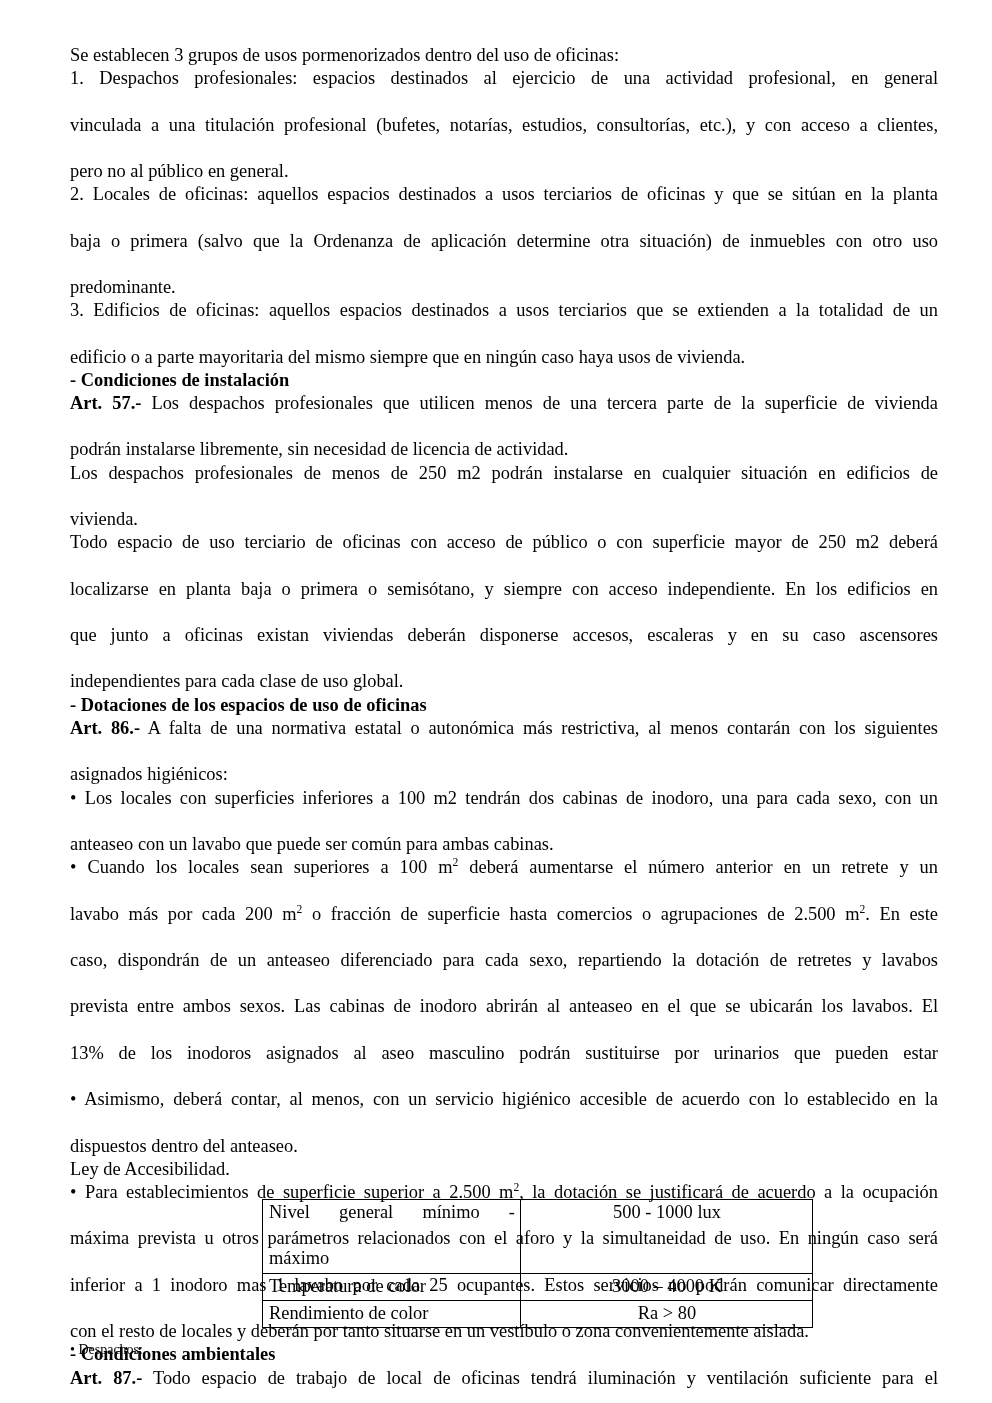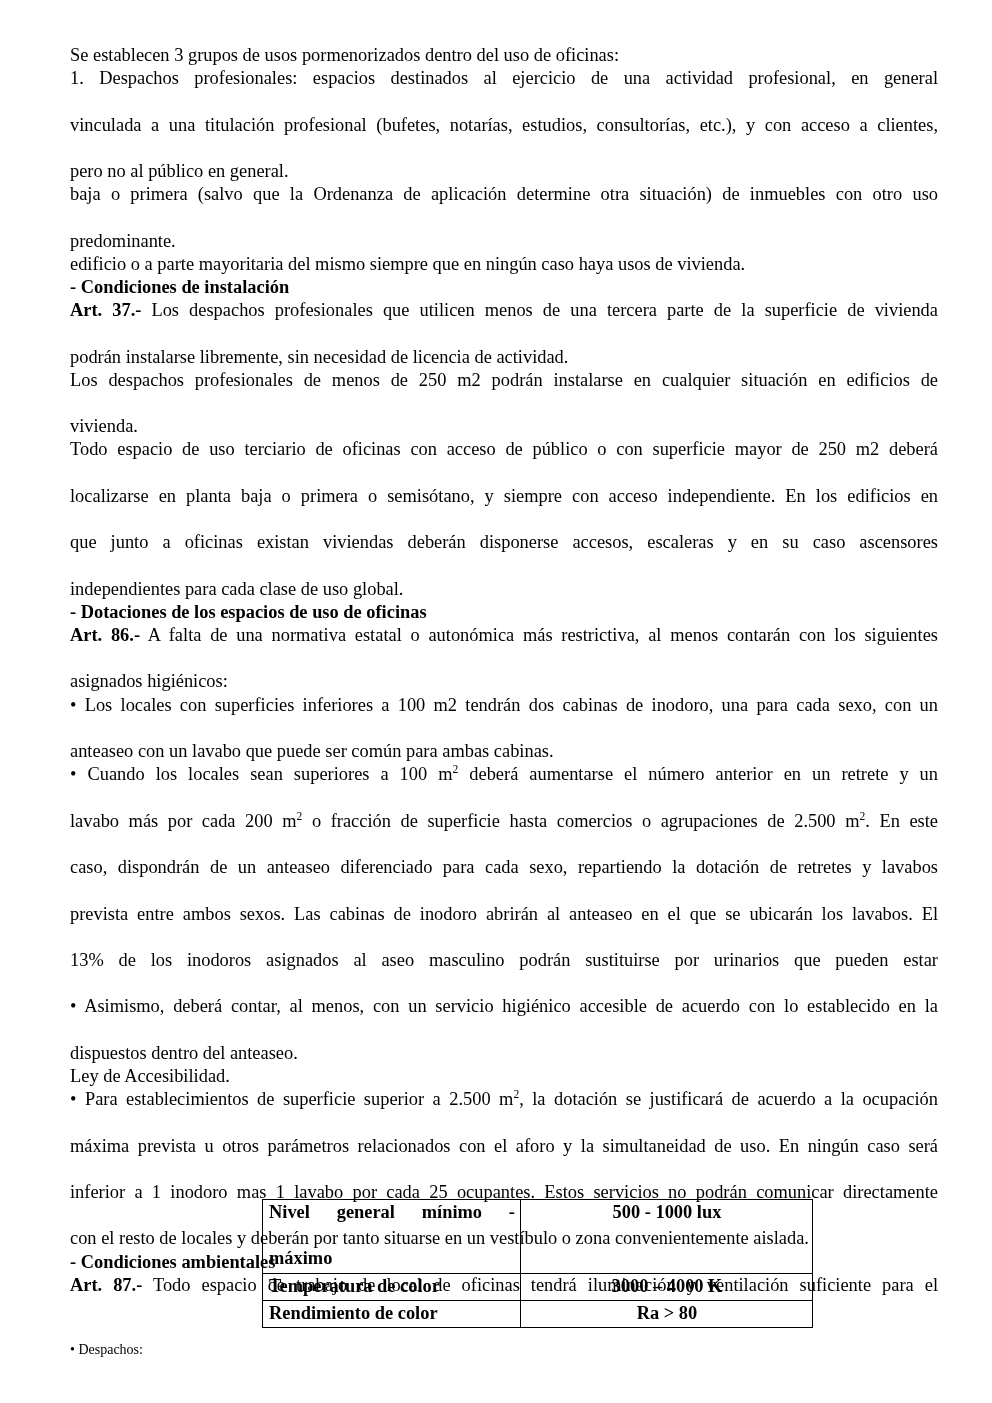--- a/index.html
+++ b/index.html
@@ -57,21 +57,20 @@
     border-collapse: collapse;
     font-size: 18.4px;
     line-height: 23.2px;
     table-layout: fixed;
   }
   table.lux-table td {
     border: 1.4px solid #000000;
     padding: 1px 5px 2px 6px;
     vertical-align: top;
     font-family: "Liberation Serif", "DejaVu Serif", serif;
-    font-weight: bold;
   }
   table.lux-table td.c1 {
     width: 246px;
     text-align: justify;
     text-justify: inter-word;
   }
   table.lux-table td.c2 {
     width: 280px;
     text-align: center;
   }
@@ -114,28 +113,30 @@
   <div class="content">
 
     <p class="line">
       <span>Se establecen 3 grupos de usos pormenorizados dentro del uso de oficinas:</span>
     </p>
 
     <p class="line spread"><span>1. Despachos profesionales: espacios destinados al ejercicio de una actividad profesional, en general</span></p>
     <p class="line spread"><span>vinculada a una titulación profesional (bufetes, notarías, estudios, consultorías, etc.), y con acceso a clientes,</span></p>
     <p class="line"><span>pero no al público en general.</span></p>
 
+    <p class="line spread"><span>2. Locales de oficinas: aquellos espacios destinados a usos terciarios de oficinas y que se sitúan en la planta</span></p>
     <p class="line spread"><span>baja o primera (salvo que la Ordenanza de aplicación determine otra situación) de inmuebles con otro uso</span></p>
     <p class="line"><span>predominante.</span></p>
 
+    <p class="line spread"><span>3. Edificios de oficinas: aquellos espacios destinados a usos terciarios que se extienden a la totalidad de un</span></p>
     <p class="line"><span>edificio o a parte mayoritaria del mismo siempre que en ningún caso haya usos de vivienda.</span></p>
 
     <p class="line b"><span>- Condiciones de instalación</span></p>
 
-    <p class="line spread"><span class="b">Art. 37.-</span><span> Los despachos profesionales que utilicen menos de una tercera parte de la superficie de vivienda</span></p>
+    <p class="line spread"><span class="b">Art. 57.-</span><span> Los despachos profesionales que utilicen menos de una tercera parte de la superficie de vivienda</span></p>
     <p class="line"><span>podrán instalarse libremente, sin necesidad de licencia de actividad.</span></p>
 
     <p class="line spread"><span>Los despachos profesionales de menos de 250 m2 podrán instalarse en cualquier situación en edificios de</span></p>
     <p class="line"><span>vivienda.</span></p>
 
     <p class="line spread"><span>Todo espacio de uso terciario de oficinas con acceso de público o con superficie mayor de 250 m2 deberá</span></p>
     <p class="line spread"><span>localizarse en planta baja o primera o semisótano, y siempre con acceso independiente. En los edificios en</span></p>
     <p class="line spread"><span>que junto a oficinas existan viviendas deberán disponerse accesos, escaleras y en su caso ascensores</span></p>
     <p class="line"><span>independientes para cada clase de uso global.</span></p>
 

